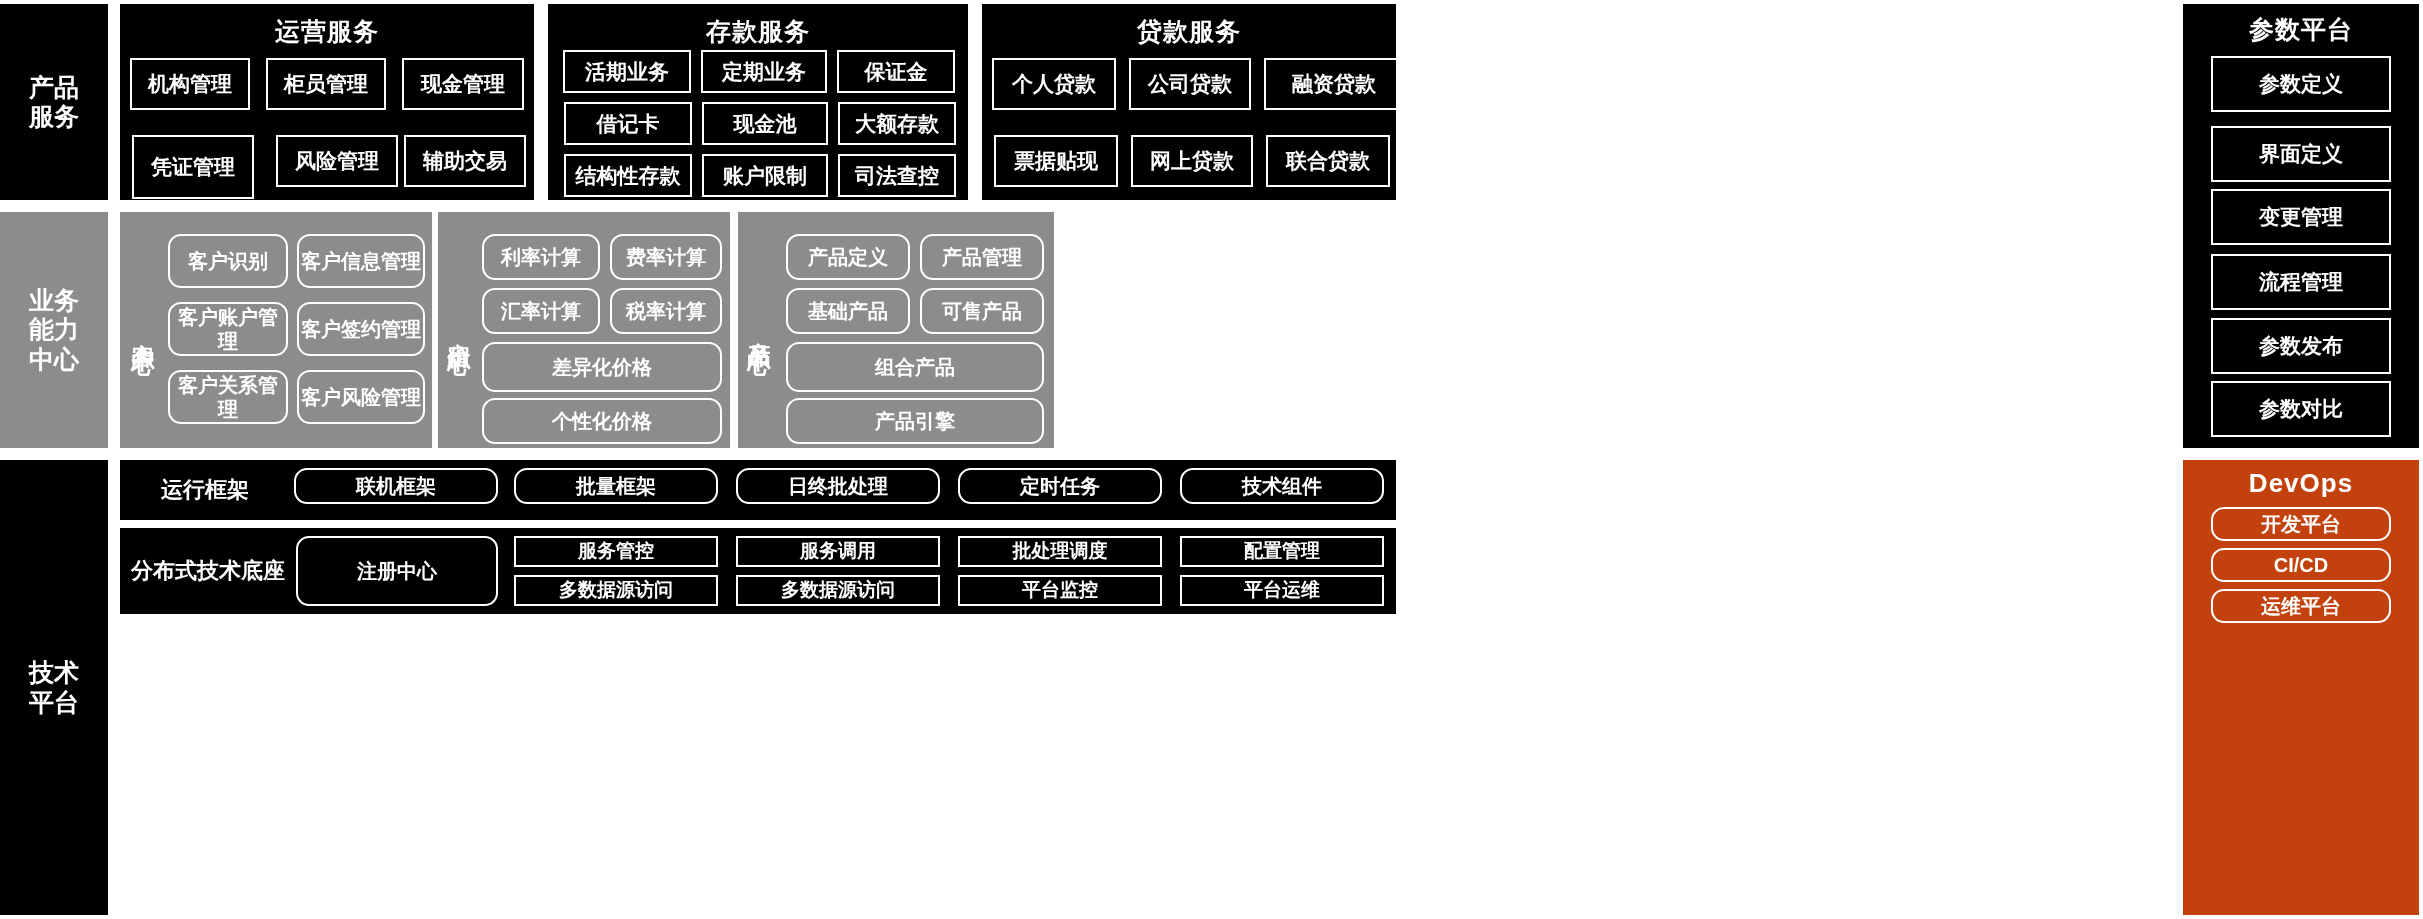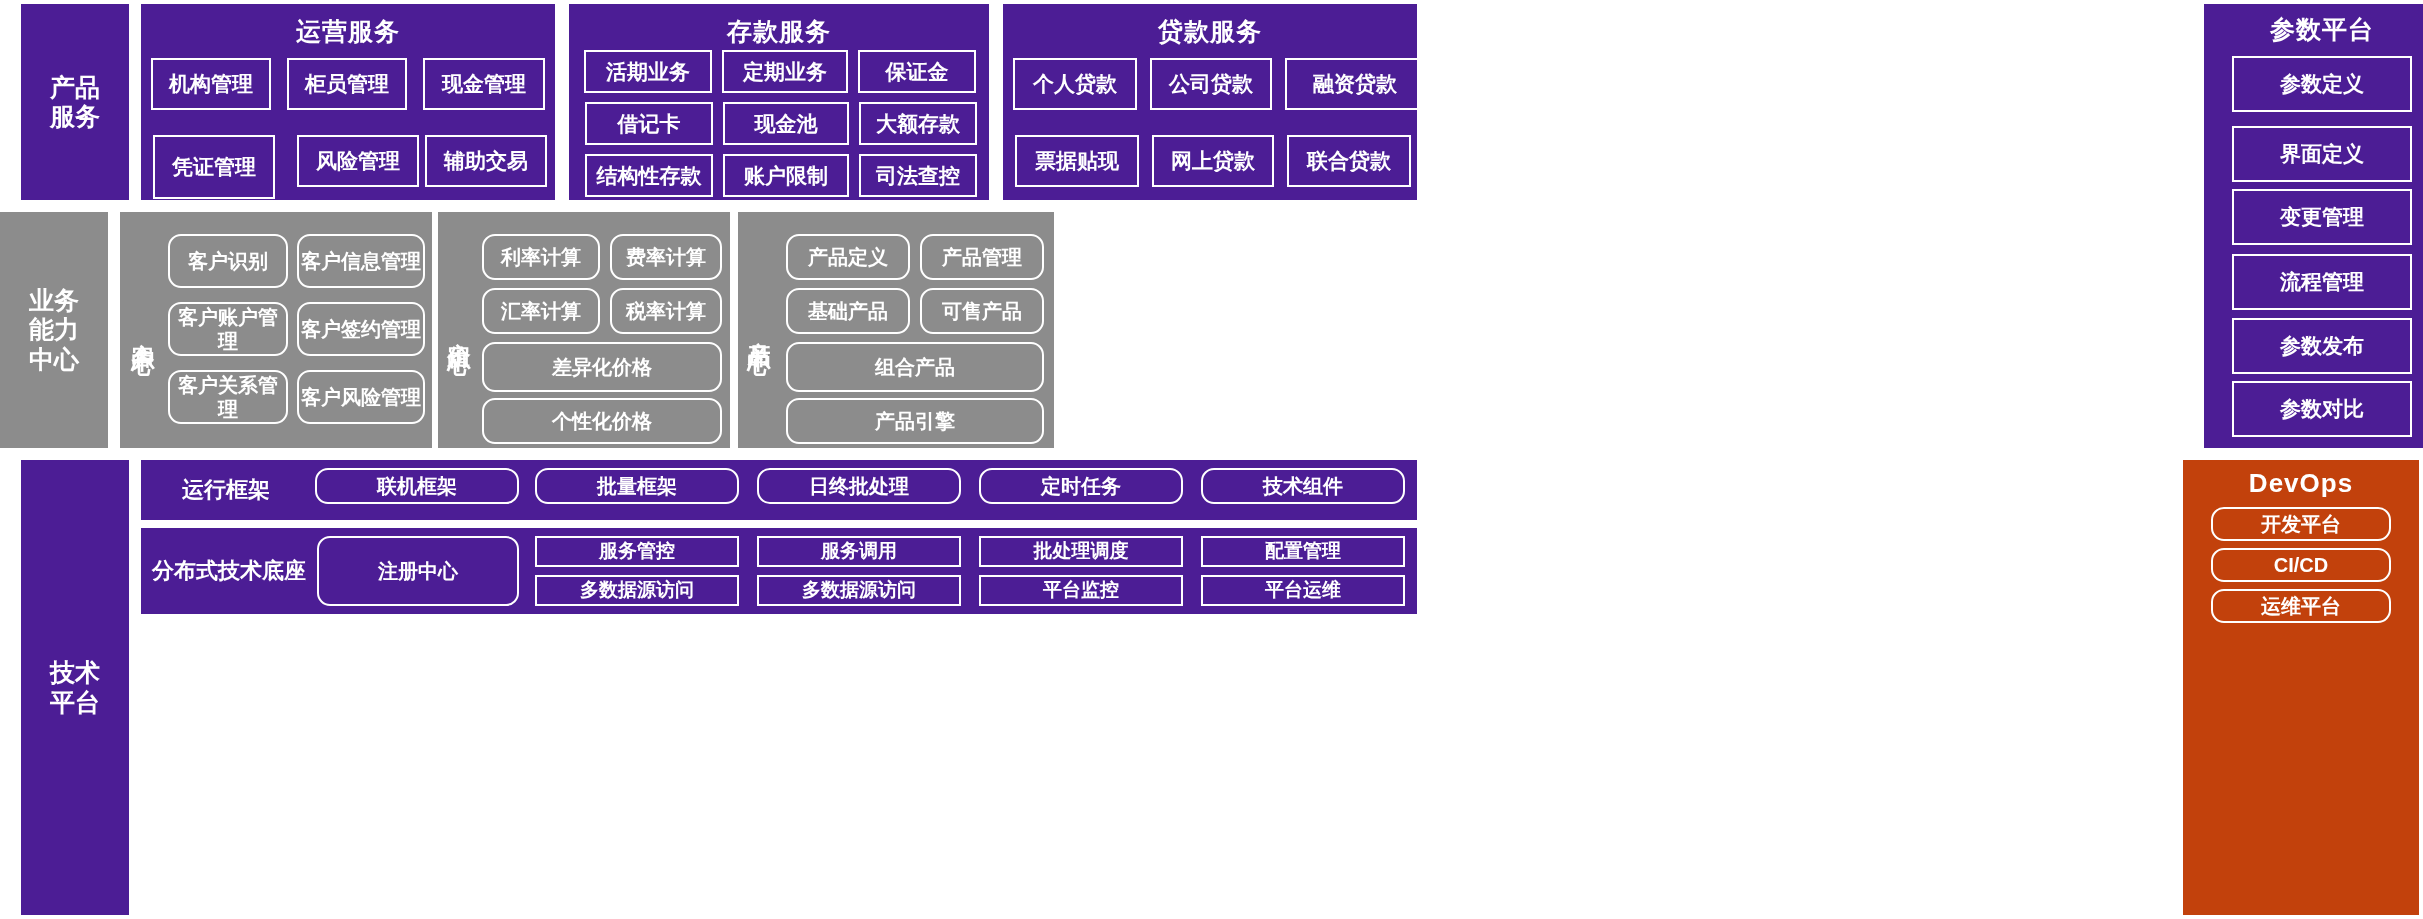--- a/index.html
+++ b/index.html
@@ -15,21 +15,21 @@
     width: 2423px;
     height: 919px;
     background: #ffffff;
   }
 
   
   .panel {
     position: absolute;
     color: #ffffff;
   }
-  .teal  { background: #4c1d95; margin-left: 21px; }
+  .teal  { background: #000000; }
   .gray  { background: #8C8C8C; }
   .devops-bg { background: #c2410c; }
 
   .panel-title {
     width: 100%;
     text-align: center;
     font-size: 25px;
     font-weight: bold;
     color: #ffffff;
     letter-spacing: 1px;

